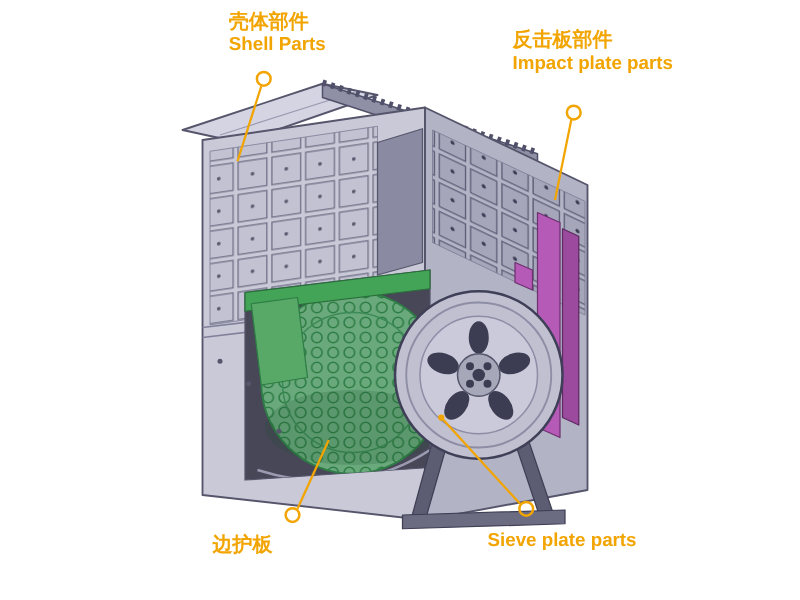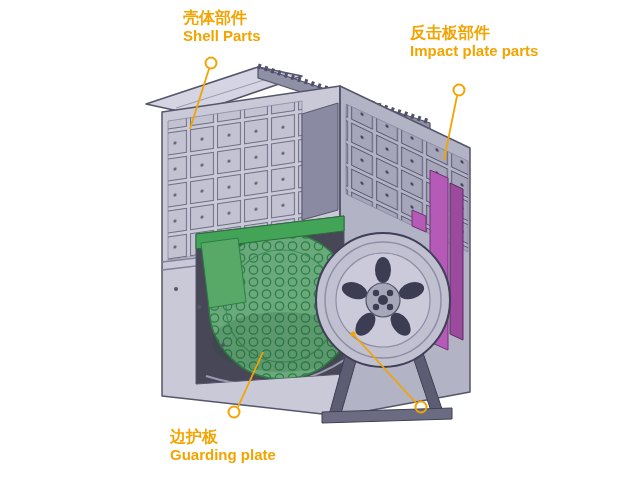--- a/index.html
+++ b/index.html
@@ -120,19 +120,19 @@
     <div class="en">Impact plate parts</div>
   </div>
 
   <div class="callout-label" style="left:183px;top:9px">
     <div class="zh">壳体部件</div>
     <div class="en">Shell Parts</div>
   </div>
 
   <div class="callout-label" style="left:170px;top:428px">
     <div class="zh">边护板</div>
-    <div class="en">Guarding plate</div>
   </div>
 
   <div class="callout-label" style="left:390px;top:424px">
+    <div class="en">Sieve plate parts</div>
   </div>
 
 </div>
 
 </body></html>

